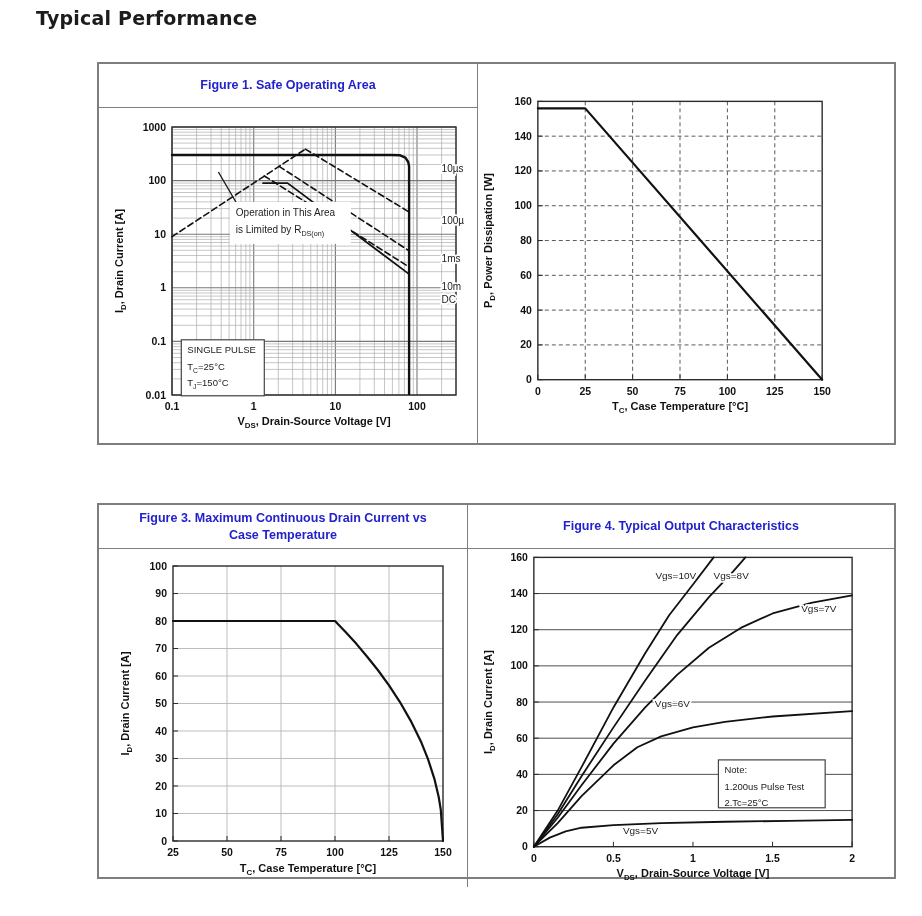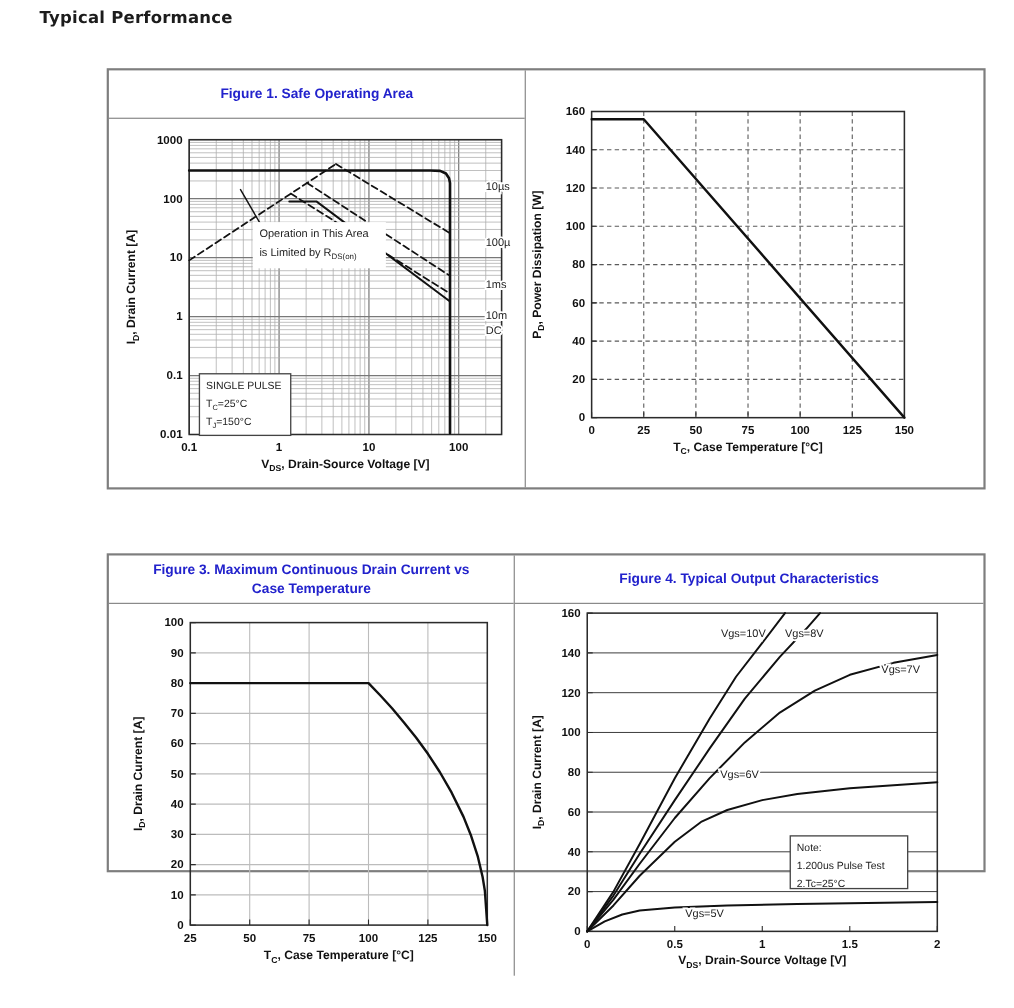--- a/index.html
+++ b/index.html
@@ -1,22 +1,22 @@
 <!DOCTYPE html>
 <html><head>
 <meta charset="utf-8">
 <style>
   *{margin:0;padding:0;box-sizing:border-box}
   html,body{background:#fff}
   body{width:922px;height:916px;position:relative;font-family:"Liberation Sans",sans-serif;color:#1a1a1a}
   .page-title{position:absolute;left:36px;top:7px;font-family:"DejaVu Sans",sans-serif;
-    font-size:15px;font-weight:bold;color:#1c1c1c;letter-spacing:.2px}
+    font-size:19px;font-weight:bold;color:#1c1c1c;letter-spacing:.2px}
   .tbl{position:absolute;left:97px;width:799px;border:2px solid #7e7e7e;display:grid;background:#fff}
   .tbl-top{top:62px;height:383px;grid-template-columns:379px 1fr}
-  .tbl-bot{top:503px;height:290px;grid-template-columns:369px 1fr}
+  .tbl-bot{top:503px;height:376px;grid-template-columns:369px 1fr}
   .cell{display:flex;flex-direction:column;min-width:0}
   .cell.left{border-right:1.5px solid #7e7e7e}
   .hdr{height:44px;display:flex;align-items:center;justify-content:center;text-align:center;
     font-weight:bold;font-size:12.5px;line-height:1.3;color:#2222CC;
     border-bottom:1.5px solid #7e7e7e;padding:0 26px}
   .plotwrap{flex:1;display:flex;align-items:center;justify-content:center;overflow:hidden}
   svg{display:block}
   svg text{fill:#111}
   .tick{font:bold 10.5px "Liberation Sans",sans-serif}
   .axl{font:bold 11px "Liberation Sans",sans-serif}

